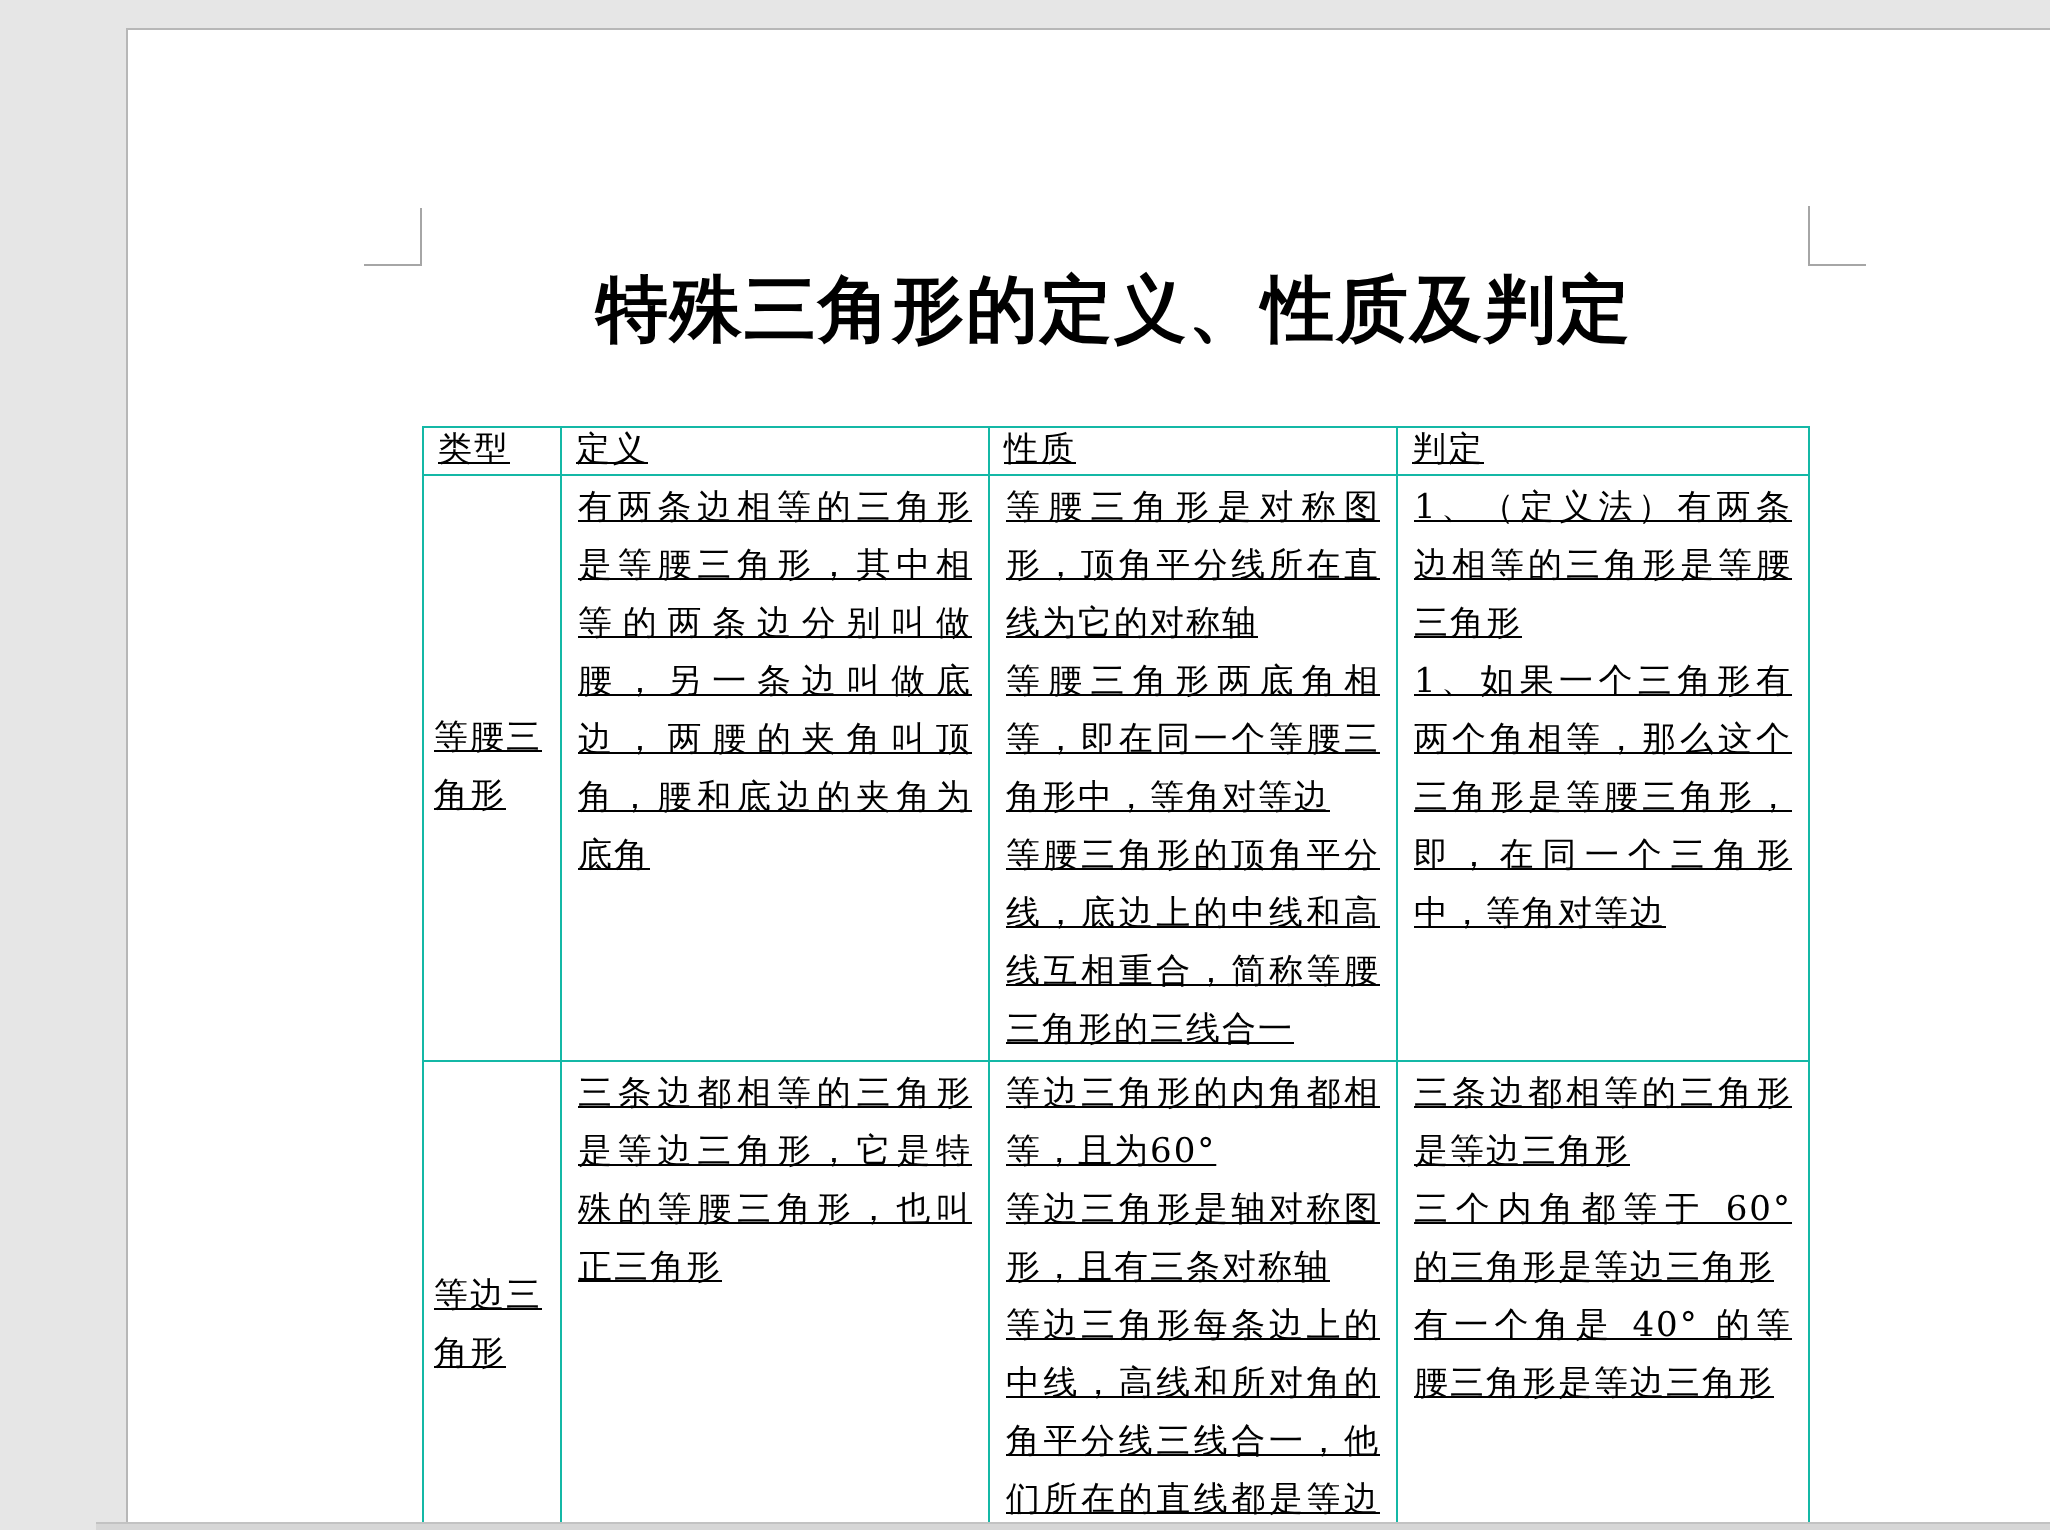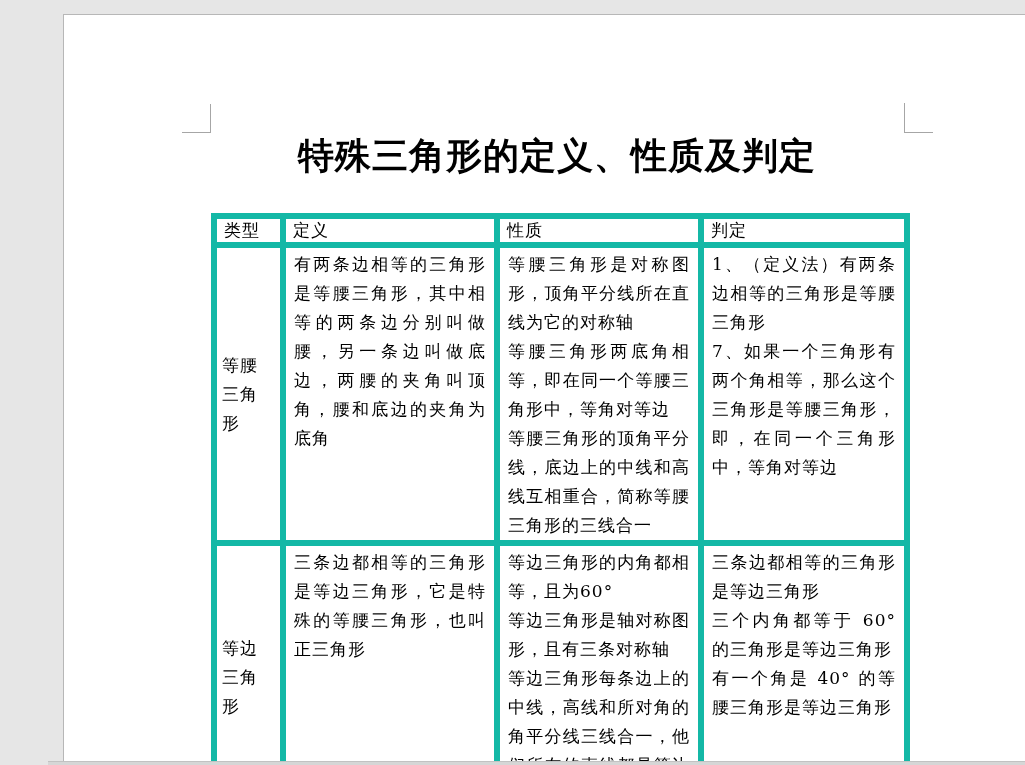--- a/index.html
+++ b/index.html
@@ -37,24 +37,25 @@
     white-space:nowrap;
   }
 
   table.doc-table {
     position:absolute; left:163px; top:213px;
     width:693px;
     border-collapse:collapse; table-layout:fixed;
     font-size:17px;
   }
   .doc-table th, .doc-table td {
-    border:6px solid #14b8a6;
+    border:1px solid #14b8a6;
     font-weight:normal;
     letter-spacing:1px;
     overflow:hidden;
+    text-decoration:underline;
   }
   .doc-table th {
     height:24px;
     text-align:left;
     vertical-align:middle;
     padding:0 7px;
     line-height:23px;
   }
   td.content-cell {
     vertical-align:top;
@@ -109,21 +110,21 @@
           <td class="content-cell">
             <div class="para">有两条边相等的三角形是等腰三角形，其中相等的两条边分别叫做腰，另一条边叫做底边，两腰的夹角叫顶角，腰和底边的夹角为底角</div>
           </td>
           <td class="content-cell">
             <div class="para">等腰三角形是对称图形，顶角平分线所在直线为它的对称轴</div>
             <div class="para">等腰三角形两底角相等，即在同一个等腰三角形中，等角对等边</div>
             <div class="para">等腰三角形的顶角平分线，底边上的中线和高线互相重合，简称等腰三角形的三线合一</div>
           </td>
           <td class="content-cell">
             <div class="para">1、（定义法）有两条边相等的三角形是等腰三角形</div>
-            <div class="para">7、如果一个三角形有两个角相等，那么这个三角形是等腰三角形，即，在同一个三角形中，等角对等边</div>
+            <div class="para">1、如果一个三角形有两个角相等，那么这个三角形是等腰三角形，即，在同一个三角形中，等角对等边</div>
           </td>
         </tr>
         <tr class="row-1">
           <td class="type-cell">等边三角形</td>
           <td class="content-cell">
             <div class="para">三条边都相等的三角形是等边三角形，它是特殊的等腰三角形，也叫正三角形</div>
           </td>
           <td class="content-cell">
             <div class="para">等边三角形的内角都相等，且为60°</div>
             <div class="para">等边三角形是轴对称图形，且有三条对称轴</div>

